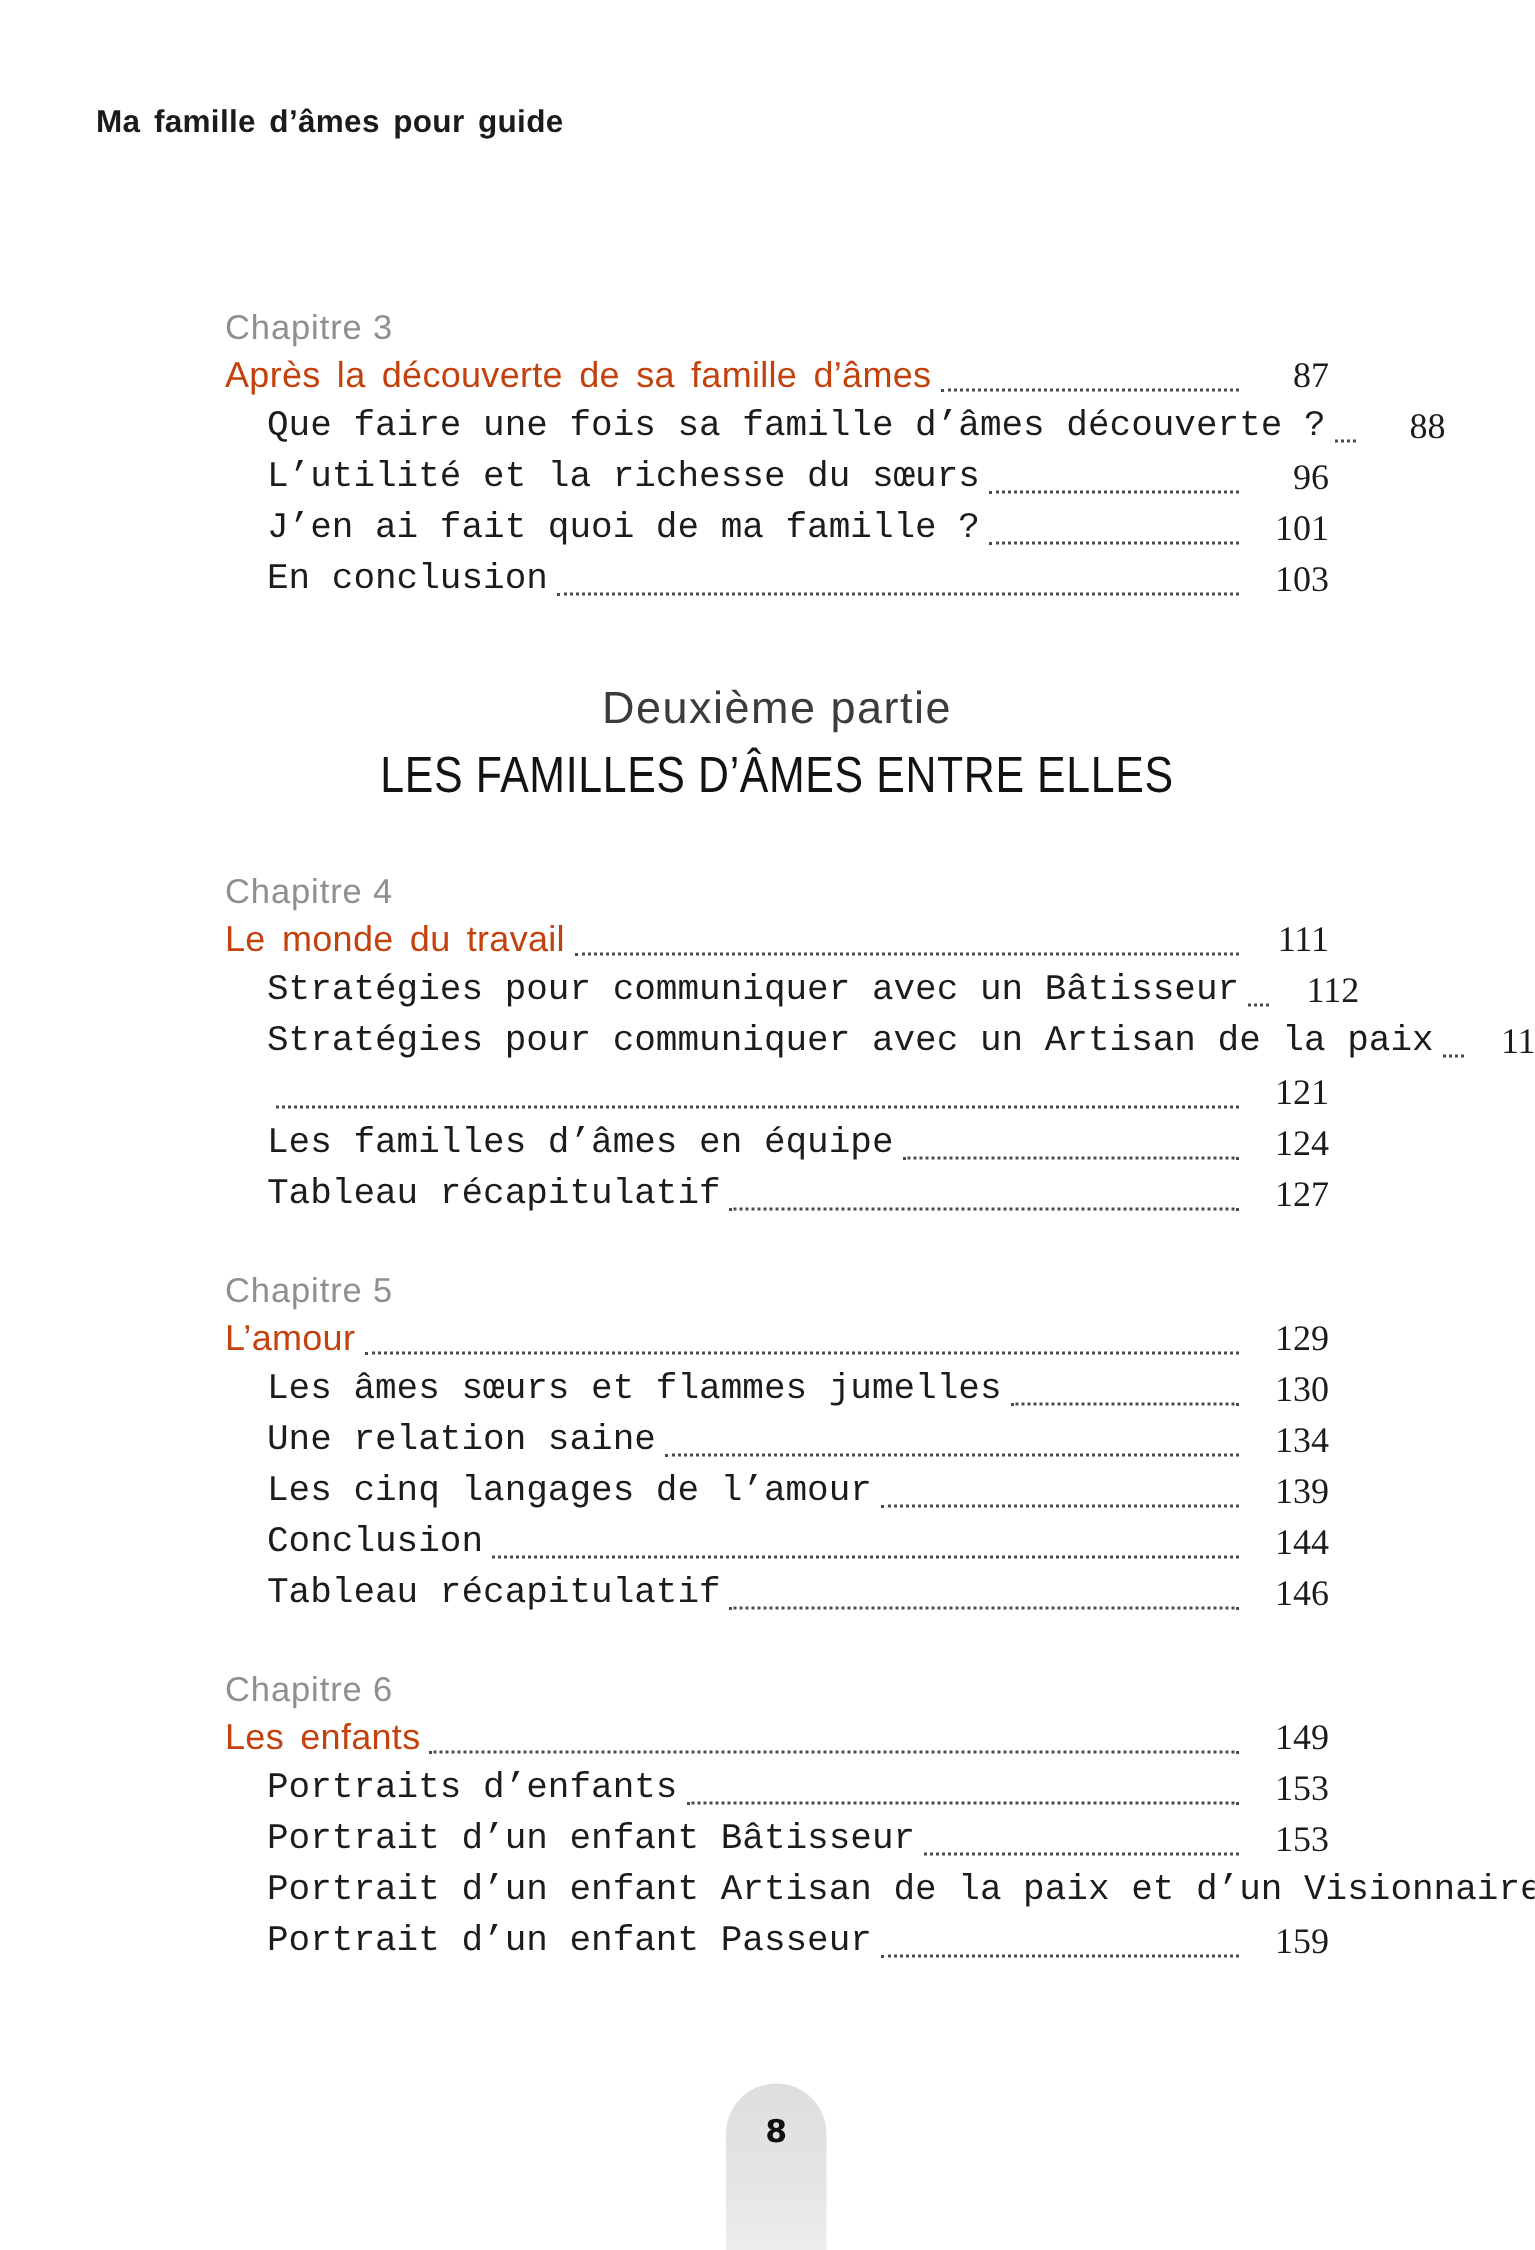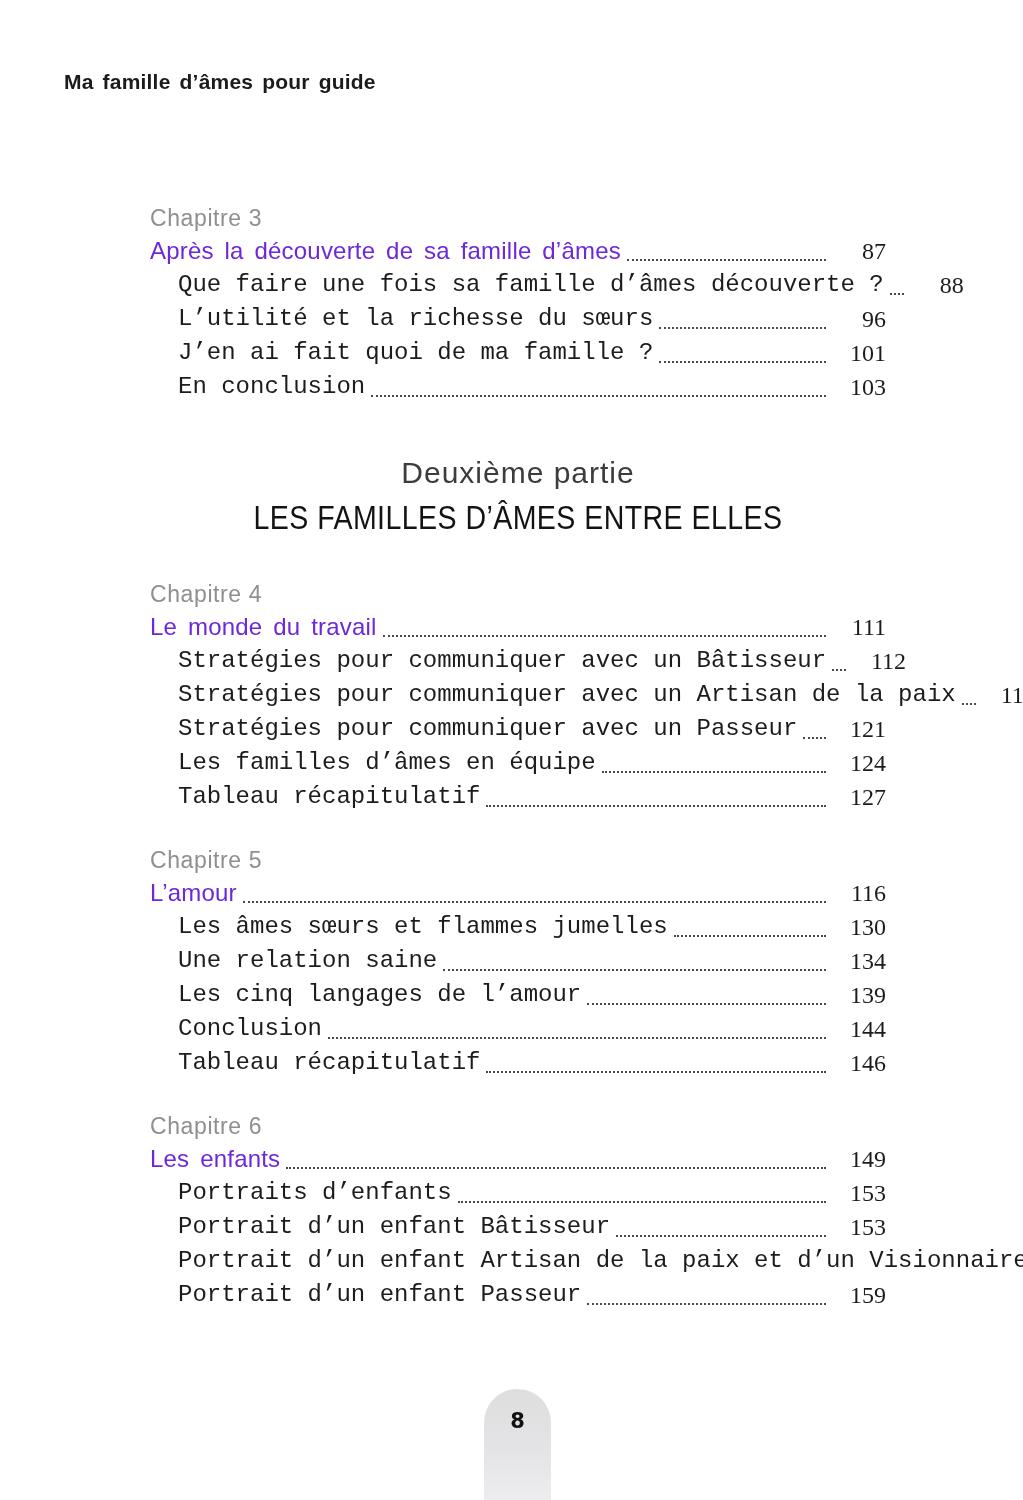--- a/index.html
+++ b/index.html
@@ -52,21 +52,21 @@
     height: 34px;
     white-space: nowrap;
   }
 
   .title-row .title {
     font-family: "Liberation Sans", sans-serif;
     font-size: 24px;
     font-weight: 500;
     letter-spacing: 0.2px;
     word-spacing: 4px;
-    color: #6d28d9;
+    color: #c2410c;
   }
 
   .entry-row { padding-left: 28px; }
   .entry-row .etitle {
     font-family: Liberation Mono, monospace;
     font-size: 24px;
     color: #1c1c1c;
     text-align: right;
   }
 
@@ -179,41 +179,40 @@
         <span class="etitle">Stratégies pour communiquer avec un Bâtisseur</span>
         <span class="leader"></span>
         <span class="pnum">112</span>
       </div>
       <div class="row entry-row">
         <span class="etitle">Stratégies pour communiquer avec un Artisan de la paix</span>
         <span class="leader"></span>
         <span class="pnum">115</span>
       </div>
       <div class="row entry-row">
-        <span class="etitle">Stratégies pour communiquer avec un Passeur</span>
         <span class="leader"></span>
         <span class="pnum">121</span>
       </div>
       <div class="row entry-row">
         <span class="etitle">Les familles d’âmes en équipe</span>
         <span class="leader"></span>
         <span class="pnum">124</span>
       </div>
       <div class="row entry-row">
         <span class="etitle">Tableau récapitulatif</span>
         <span class="leader"></span>
         <span class="pnum">127</span>
       </div>
     </section>
     <section class="chapter">
       <div class="chapter-label">Chapitre 5</div>
       <div class="row title-row">
         <span class="title">L’amour</span>
         <span class="leader"></span>
-        <span class="pnum">116</span>
+        <span class="pnum">129</span>
       </div>
       <div class="row entry-row">
         <span class="etitle">Les âmes sœurs et flammes jumelles</span>
         <span class="leader"></span>
         <span class="pnum">130</span>
       </div>
       <div class="row entry-row">
         <span class="etitle">Une relation saine</span>
         <span class="leader"></span>
         <span class="pnum">134</span>

